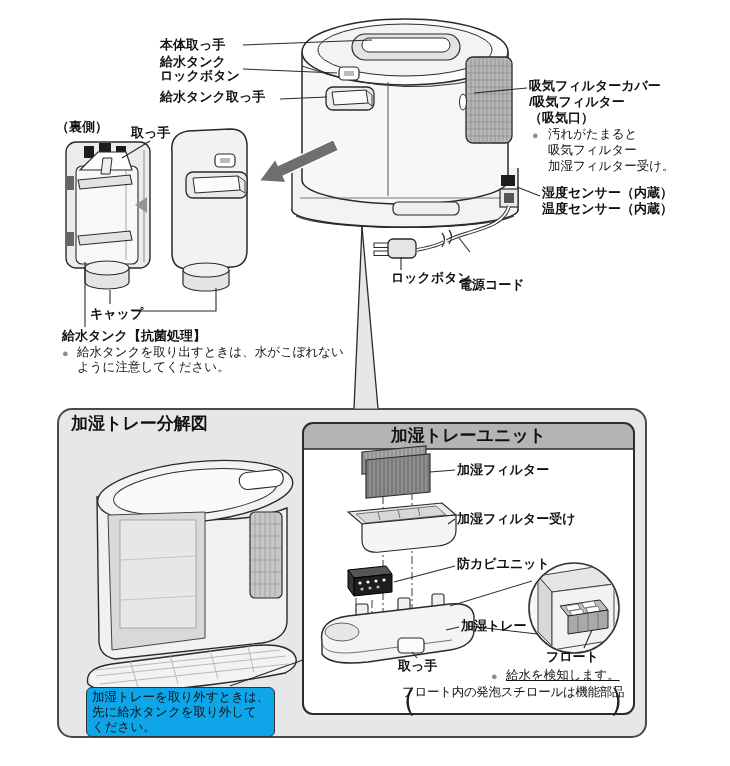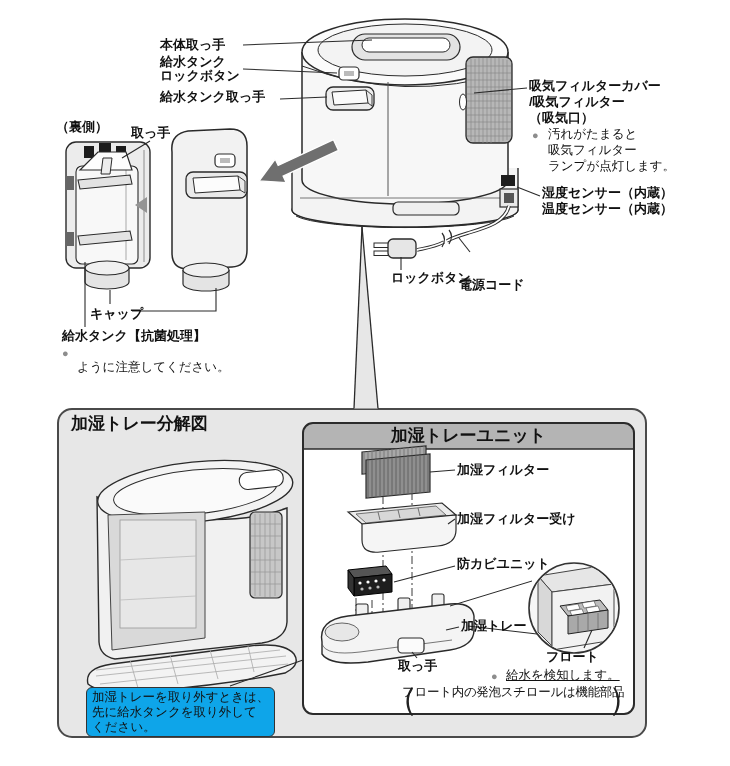--- a/index.html
+++ b/index.html
@@ -337,28 +337,29 @@
 <div class="lbl" style="left:56px;top:120px;">（裏側）</div>
 <div class="lbl" style="left:131px;top:126px;">取っ手</div>
 <div class="lbl" style="left:90px;top:307px;">キャップ</div>
 
 <div class="lbl" style="left:529px;top:79px;">吸気フィルターカバー</div>
 <div class="lbl" style="left:529px;top:95px;">/吸気フィルター</div>
 <div class="lbl" style="left:529px;top:111px;">（吸気口）</div>
 <div class="bullet" style="left:532px;top:129px;">●</div>
 <div class="lbl note" style="left:548px;top:127px;">汚れがたまると</div>
 <div class="lbl note" style="left:548px;top:143px;">吸気フィルター</div>
-<div class="lbl note" style="left:548px;top:159px;">ランプが点灯します。</div>
+<div class="lbl note" style="left:548px;top:159px;">加湿フィルター受け。</div>
 <div class="lbl" style="left:542px;top:186px;">湿度センサー（内蔵）</div>
 <div class="lbl" style="left:542px;top:202px;">温度センサー（内蔵）</div>
 <div class="lbl" style="left:459px;top:254px;margin-top:24px;">電源コード</div>
 <div class="lbl" style="left:391px;top:271px;">ロックボタン</div>
 
 <div class="lbl" style="left:62px;top:329px;">給水タンク【抗菌処理】</div>
 <div class="bullet" style="left:62px;top:347px;">●</div>
+<div class="lbl note" style="left:77px;top:345px;">給水タンクを取り出すときは、水がこぼれない</div>
 <div class="lbl note" style="left:77px;top:360px;">ように注意してください。</div>
 
 <div class="lbl title" style="left:71px;top:414px;">加湿トレー分解図</div>
 <div class="lbl title center" style="left:303px;top:426px;width:331px;">加湿トレーユニット</div>
 
 <div class="lbl" style="left:457px;top:463px;">加湿フィルター</div>
 <div class="lbl" style="left:457px;top:512px;">加湿フィルター受け</div>
 <div class="lbl" style="left:457px;top:557px;">防カビユニット</div>
 <div class="lbl" style="left:461px;top:619px;">加湿トレー</div>
 <div class="lbl" style="left:398px;top:659px;">取っ手</div>

